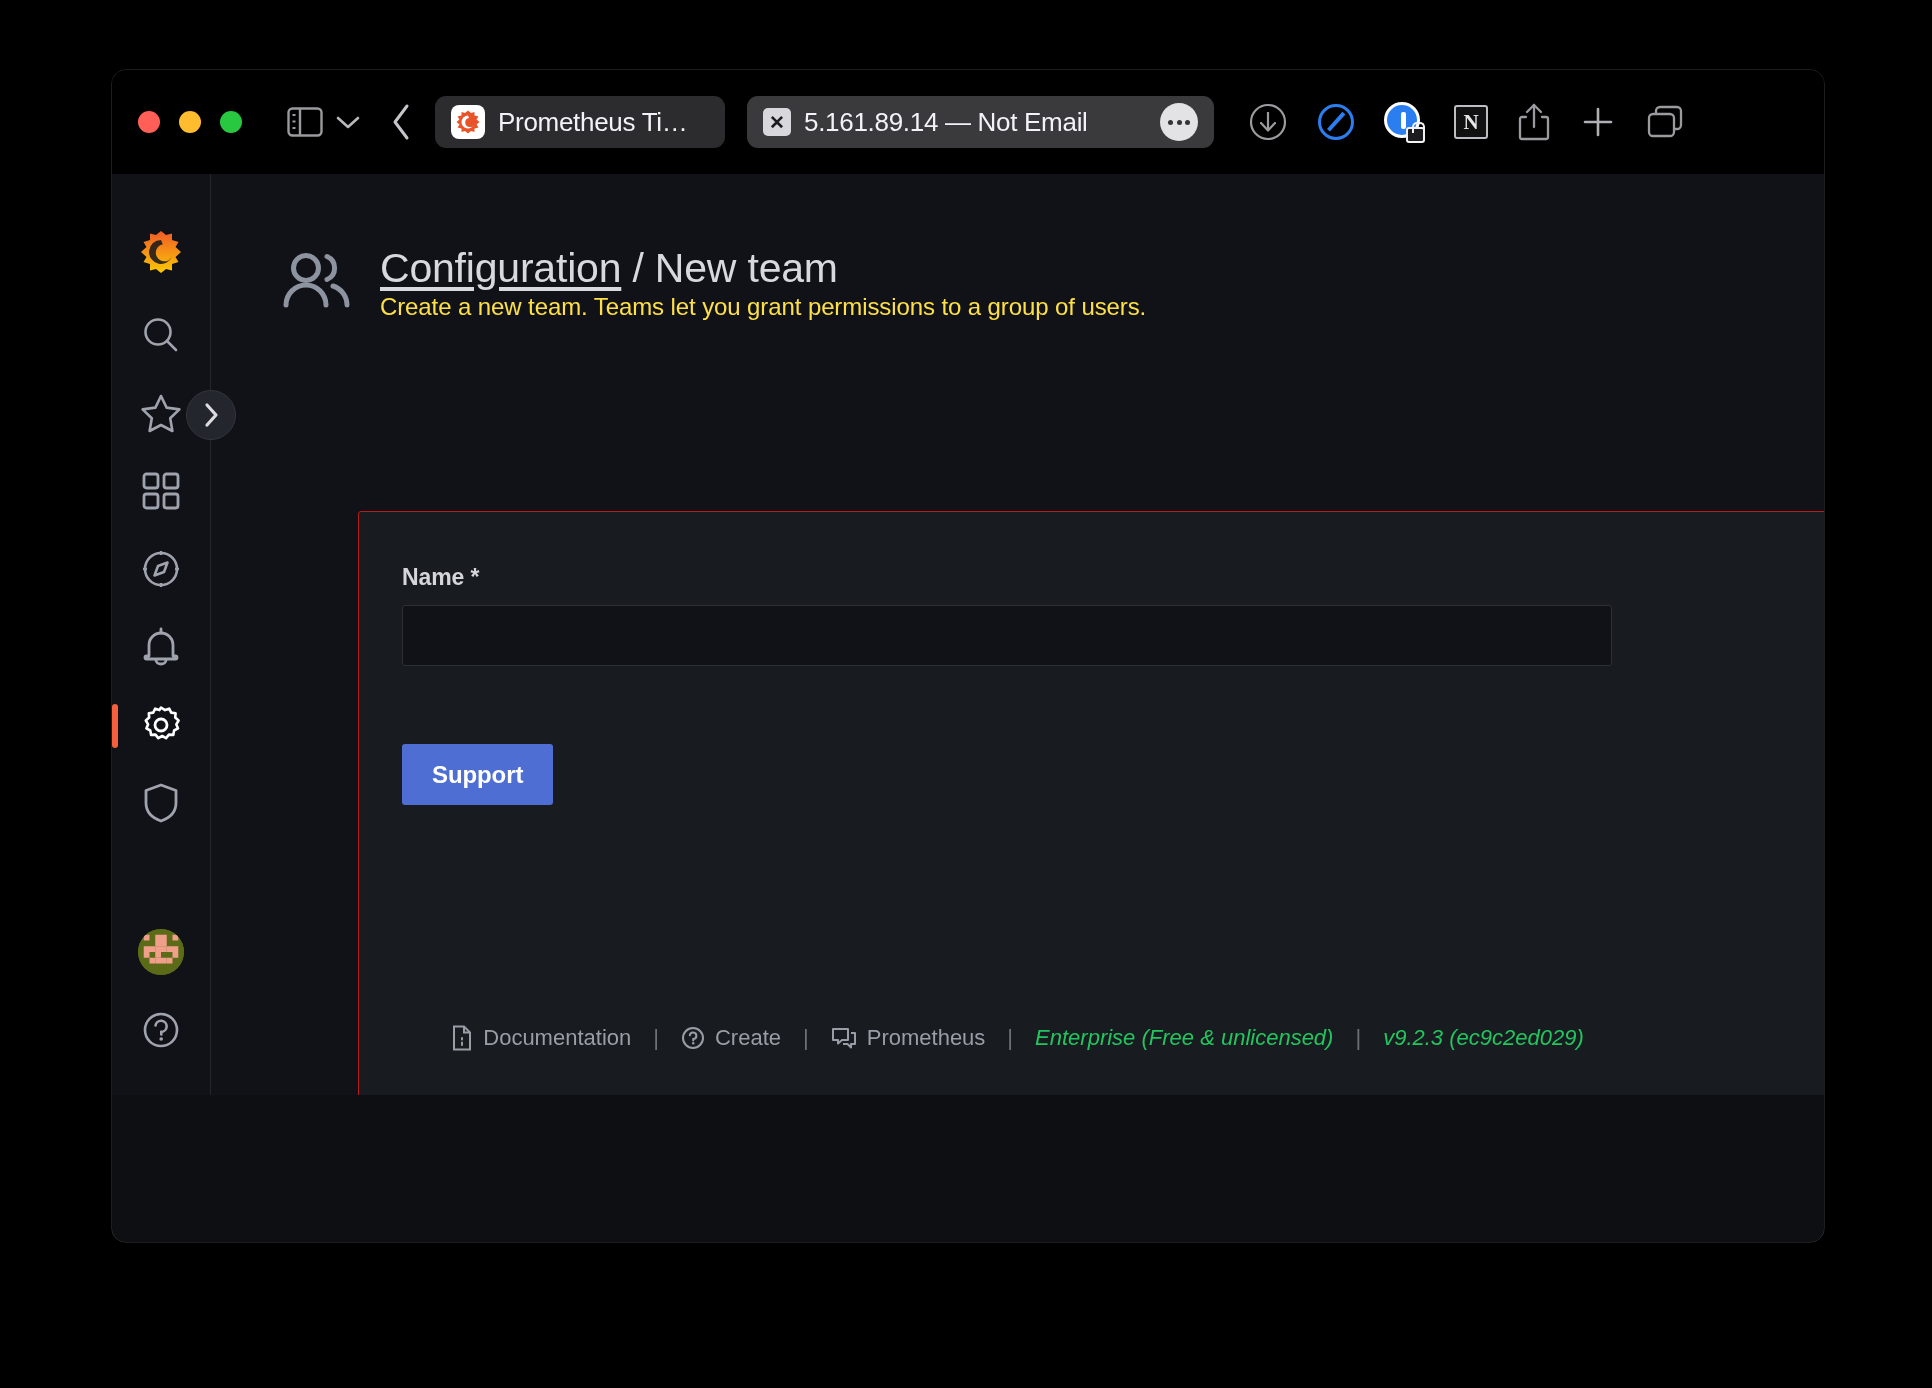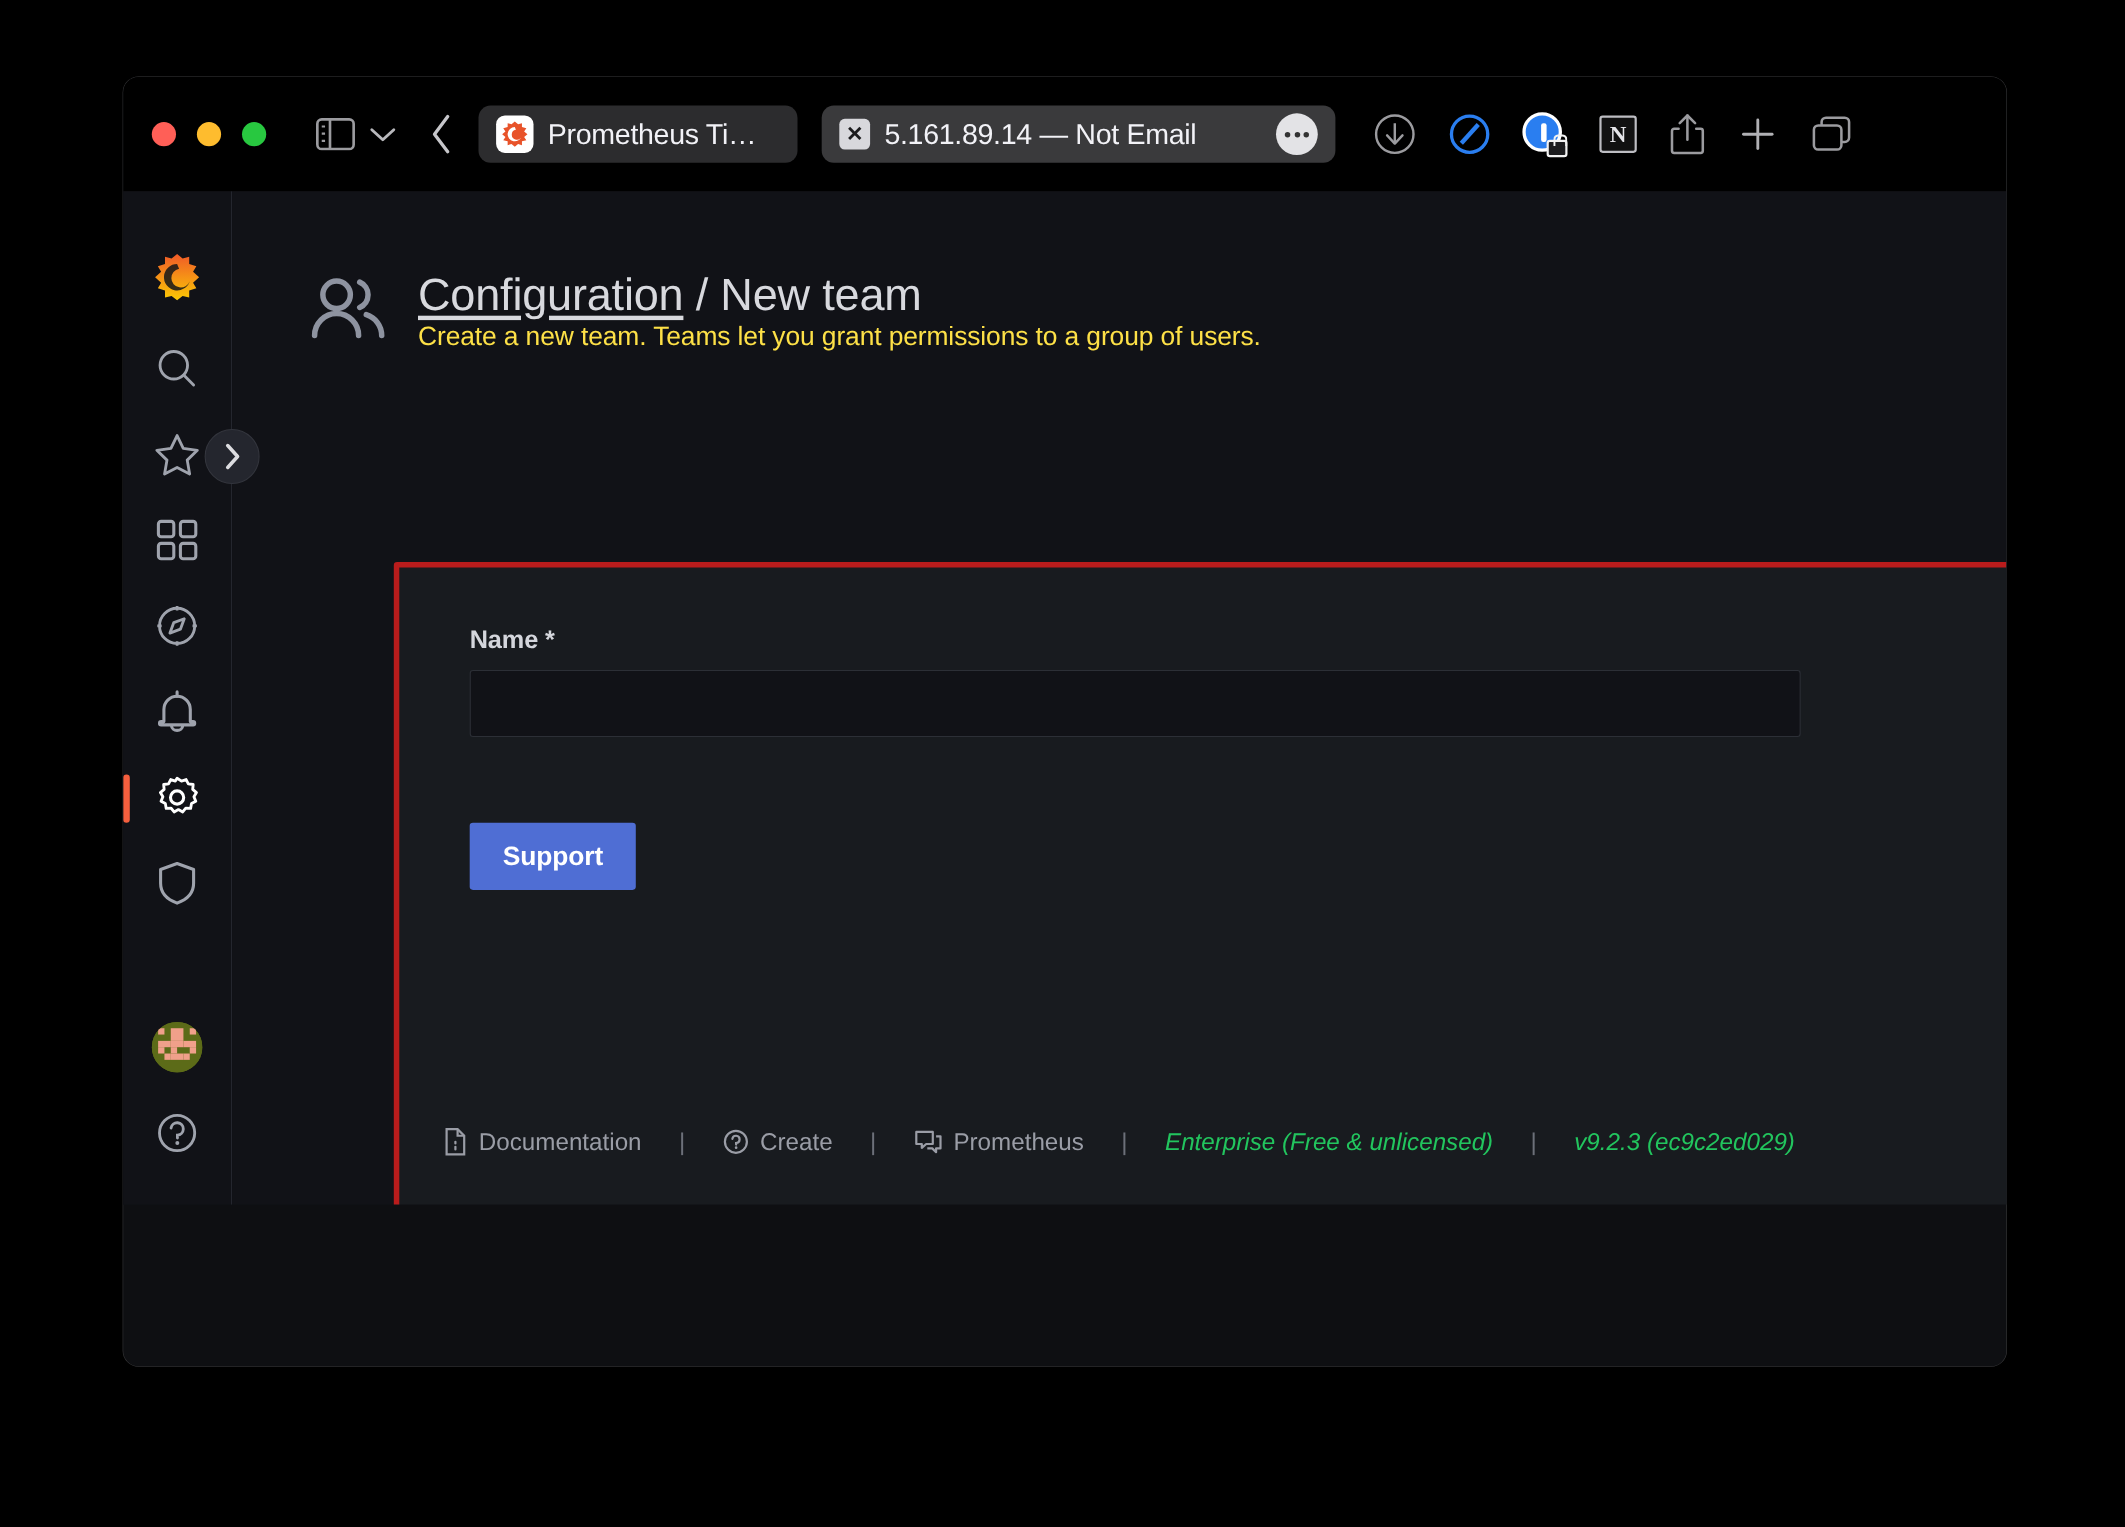--- a/index.html
+++ b/index.html
@@ -219,23 +219,23 @@
     font-size: 24px;
     color: #fde047;
     letter-spacing: -0.1px;
   }
 
   .card {
     position: absolute;
     left: 147px; top: 337px;
     width: 1528px; height: 667px;
     background: #181b1f;
-    border: 5px solid #b91c1c;
+    border: 1px solid #b91c1c;
     border-radius: 3px;
-    padding: 52px 64px;
+    padding: 52px 43px;
   }
   .field-label {
     font-size: 23px;
     font-weight: bold;
     color: #d4d6dc;
     margin-bottom: 14px;
     letter-spacing: -0.1px;
   }
   .field-desc {
     font-size: 22px;
@@ -272,21 +272,21 @@
     letter-spacing: -0.1px;
     cursor: pointer;
   }
 
   
   .footer {
     position: absolute;
     left: 0; right: 0; bottom: 44px;
     display: flex;
     justify-content: center;
-    gap: 12px;
+    gap: 0;
     font-size: 22px;
     color: #9a9da6;
   }
   .footer-link {
     display: inline-flex; align-items: center; gap: 10px;
     color: #9a9da6;
     text-decoration: none;
   }
   .footer-sep { padding: 0 22px; color: #6c7079; }
   .footer-text { color: #22c55e; font-style: italic; }

